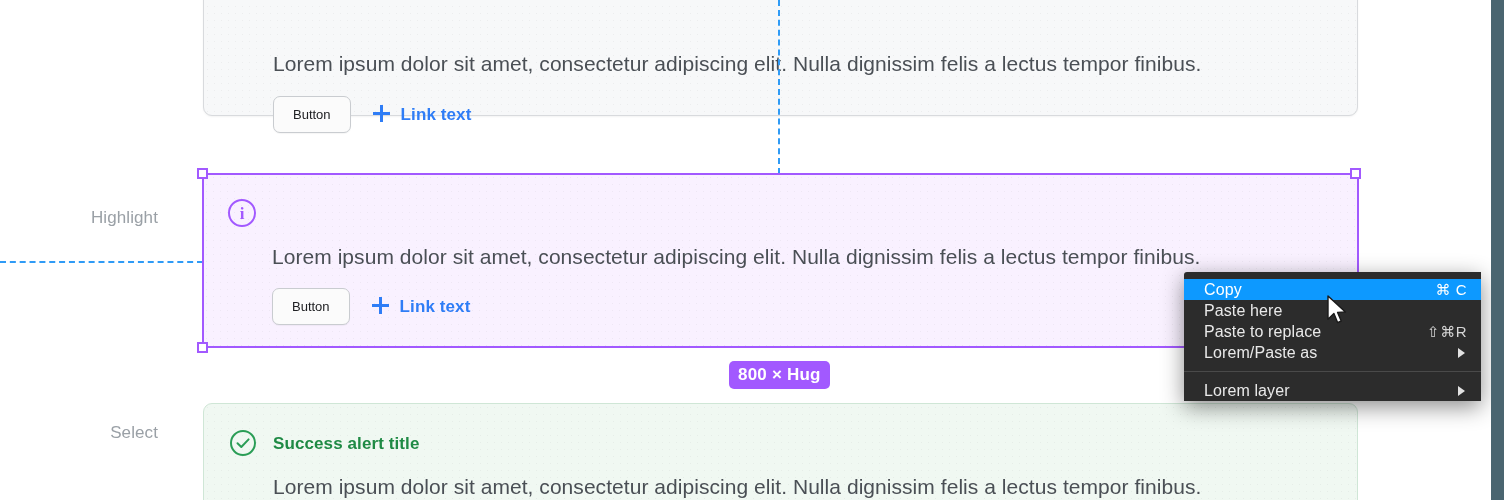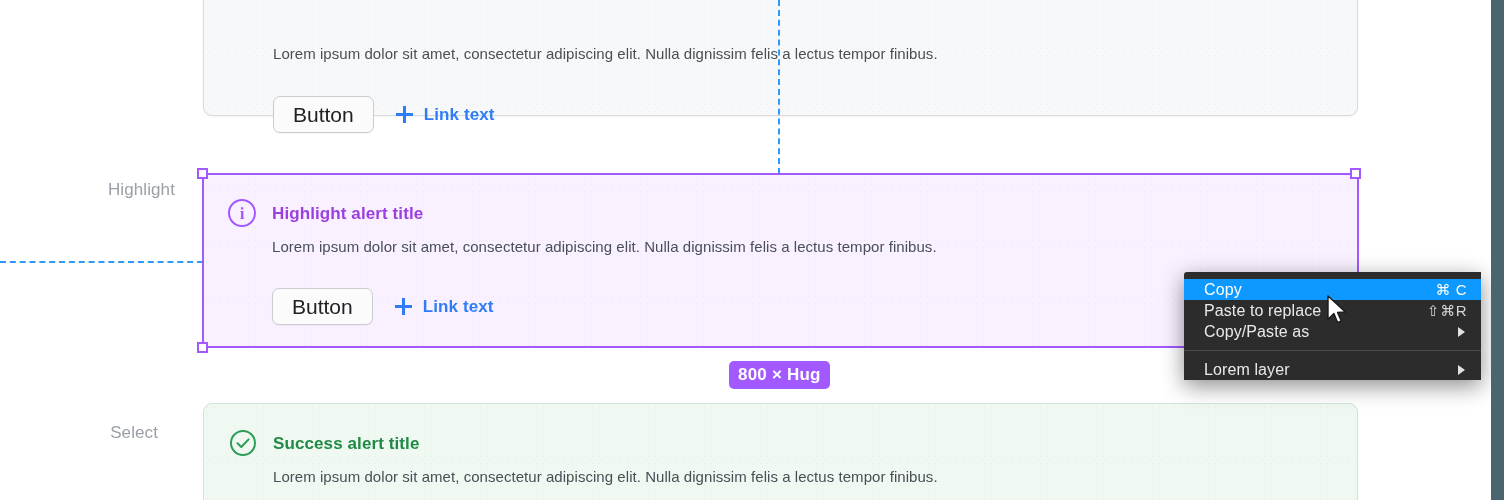--- a/index.html
+++ b/index.html
@@ -16,21 +16,21 @@
     position:absolute;top:0;right:0;width:13px;height:500px;
     background:#4a6570;
   }
 
   
   .row-label{
     position:absolute;
     color:#9aa0a6;font-size:17px;letter-spacing:.1px;
     white-space:nowrap;text-align:right;
   }
-  #lbl-highlight{left:0;width:158px;top:180px;padding-left:17px;}
+  #lbl-highlight{left:0;width:158px;top:208px;}
   #lbl-success{left:0;width:158px;top:423px;}
 
   
   .alert{
     position:absolute;left:203px;width:1155px;
     box-sizing:border-box;
     background-image:radial-gradient(rgba(0,0,0,.045) .7px, transparent .7px);
     background-size:7px 7px;
   }
 
@@ -55,32 +55,32 @@
 
   .alert-body{position:absolute;left:0;top:0;right:0;bottom:0;}
 
   .alert-icon{position:absolute;left:25px;width:28px;height:28px;}
   .alert-title{
     position:absolute;left:69px;
     font-size:17px;font-weight:bold;letter-spacing:.1px;white-space:nowrap;
   }
   .alert-desc{
     position:absolute;left:69px;
-    font-size:15px;color:#4a4f55;white-space:nowrap;letter-spacing:.05px;
+    font-size:21px;color:#4a4f55;white-space:nowrap;letter-spacing:.05px;margin-top:7px;
   }
   .alert-actions{position:absolute;left:69px;display:flex;align-items:center;gap:22px;}
 
   .btn{
     display:inline-flex;align-items:center;justify-content:center;
     height:37px;padding:16px 19px;box-sizing:border-box;
     background:#fbfbfb;border:1px solid #c9ccd0;border-radius:7px;
-    font-size:21px;color:#202124;font-family:inherit;
+    font-size:13px;color:#202124;font-family:inherit;
     box-shadow:0 1px 1px rgba(0,0,0,.04);
   }
-  .linkwrap{display:inline-flex;align-items:center;gap:11px;}
+  .linkwrap{display:inline-flex;gap:11px;}
   .plus-icon{display:inline-block;width:17px;height:17px;position:relative;}
   .plus-icon::before,.plus-icon::after{
     content:"";position:absolute;background:#2f7df6;
   }
   .plus-icon::before{left:0;top:7px;width:17px;height:3px;}
   .plus-icon::after{top:0;left:7px;height:17px;width:3px;}
   .link-text{font-size:17px;color:#2f7df6;font-weight:600;letter-spacing:.1px;}
 
   
   .icon-circle{
@@ -169,21 +169,20 @@
         </span>
       </div>
     </div>
   </div>
 
   <div class="alert" id="alert-highlight">
     <div class="alert-body">
       <div class="alert-icon" style="top:25px;color:#a259ff;">
         <span class="icon-circle info"></span>
       </div>
-      <div class="alert-title" style="top:30px;color:#9b3fe0;">Highlight alert title</div>
       <div class="alert-desc" style="top:64px;">Lorem ipsum dolor sit amet, consectetur adipiscing elit. Nulla dignissim felis a lectus tempor finibus.</div>
       <div class="alert-actions" style="top:114px;">
         <button class="btn">Button</button>
         <span class="linkwrap">
           <span class="plus-icon"></span>
           <span class="link-text">Link text</span>
         </span>
       </div>
     </div>
   </div>
@@ -214,28 +213,32 @@
   <div class="handle h-br"></div>
   <div class="size-badge">800 × Hug</div>
 
   <div class="ctx-menu">
 
     <div class="ctx-item selected">
       <span class="ctx-label">Copy</span>
       <span class="ctx-shortcut">⌘ C</span>
     </div>
 
+    <div class="ctx-item">
+      <span class="ctx-label">Paste here</span>
+      <span class="ctx-shortcut"></span>
+    </div>
 
     <div class="ctx-item">
       <span class="ctx-label">Paste to replace</span>
       <span class="ctx-shortcut">⇧⌘R</span>
     </div>
 
     <div class="ctx-item">
-      <span class="ctx-label">Copy/Paste as</span>
+      <span class="ctx-label">Lorem/Paste as</span>
       <span class="ctx-arrow"></span>
     </div>
 
     <div class="ctx-sep"></div>
 
     <div class="ctx-item">
       <span class="ctx-label">Lorem layer</span>
       <span class="ctx-arrow"></span>
     </div>
 

